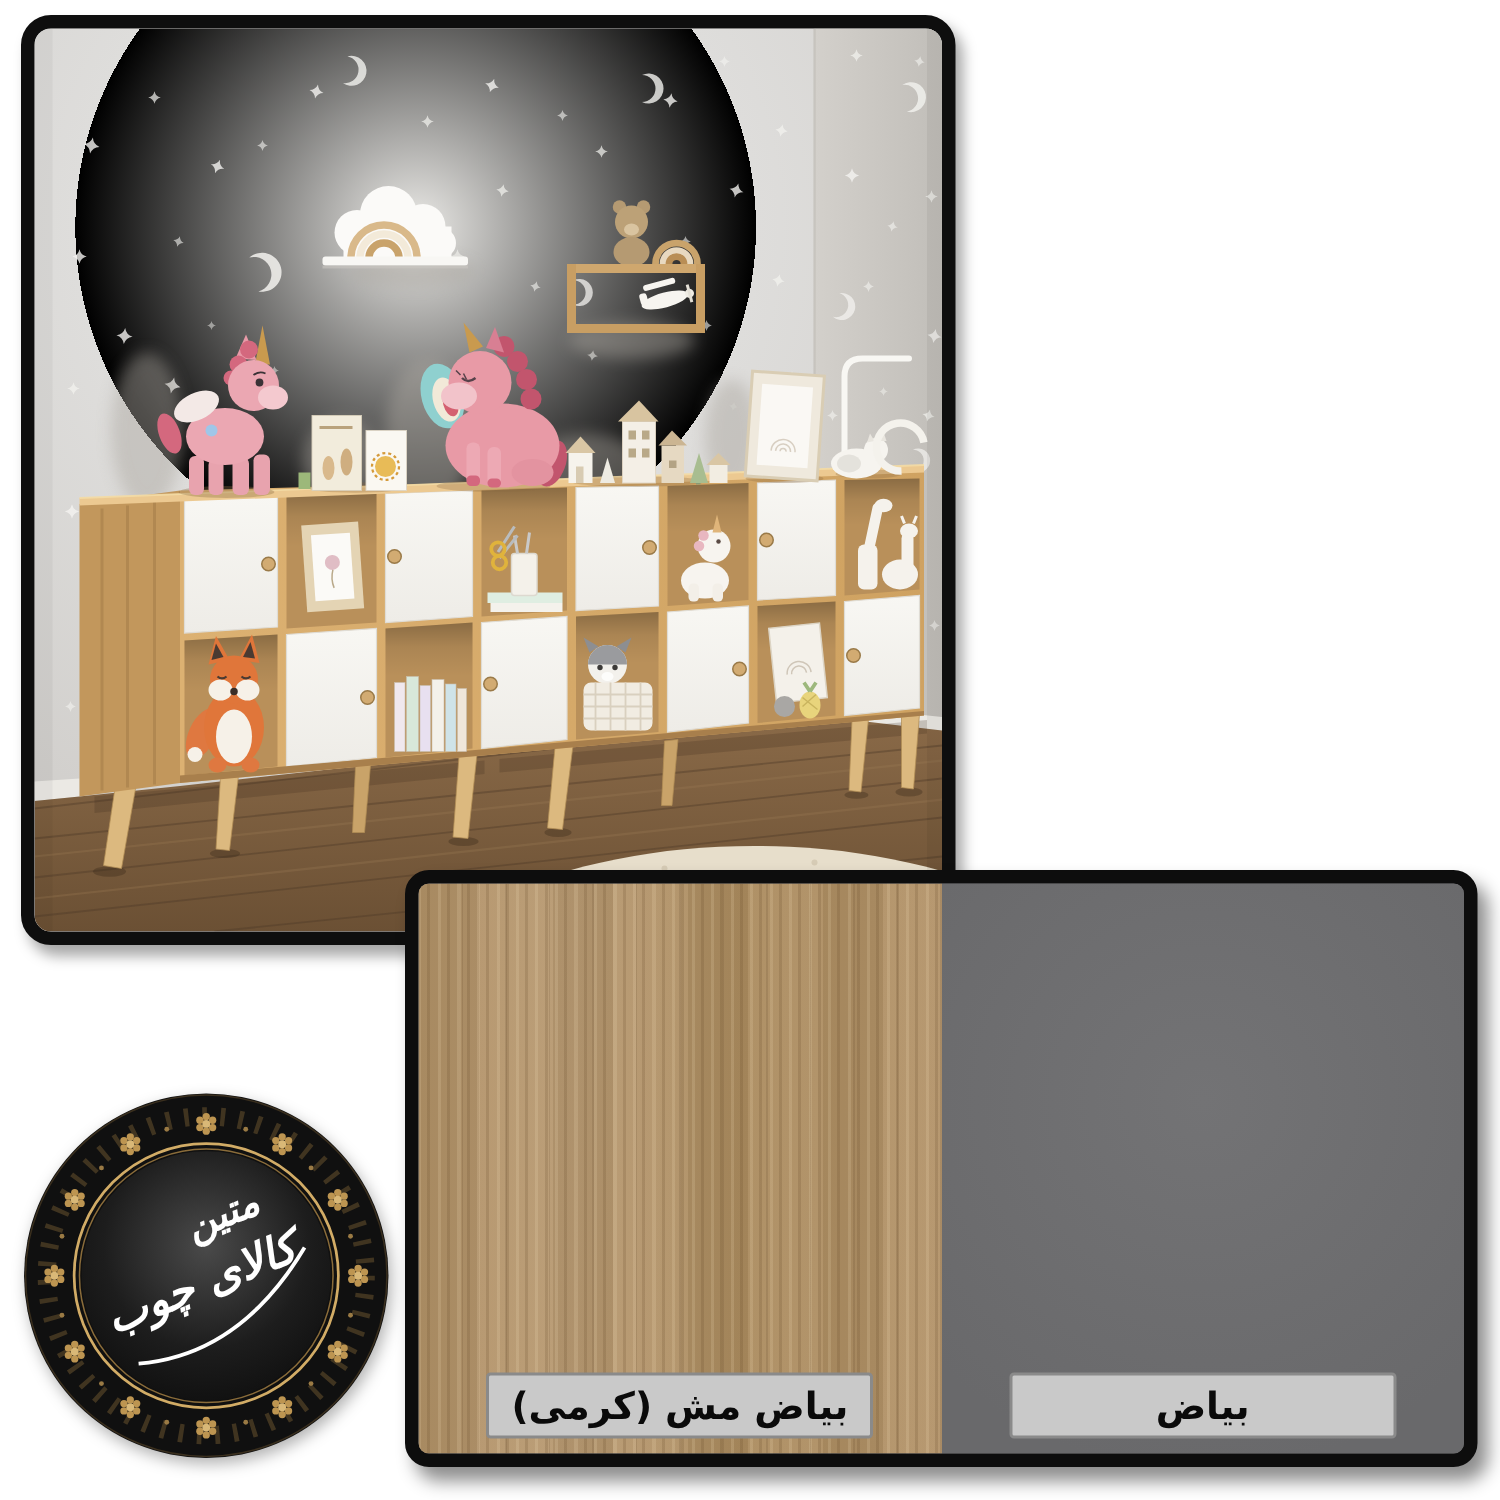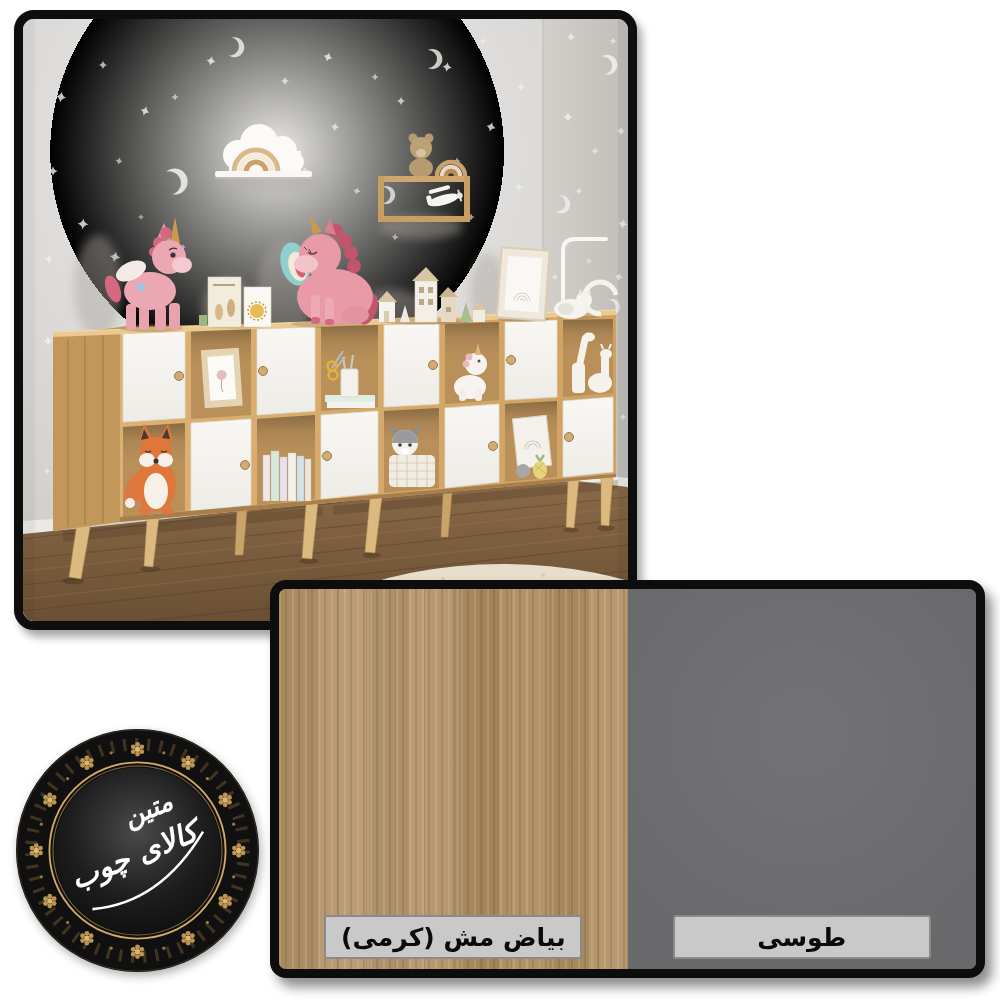--- a/index.html
+++ b/index.html
@@ -504,21 +504,21 @@
   </div>
 
   <div class="panel">
     <div class="half wood">
       <div class="swatch-label" dir="rtl">
         <span>بیاض مش (کرمی)</span>
       </div>
     </div>
     <div class="half gray">
       <div class="swatch-label" dir="rtl">
-        <span>طوسی</span>
+        <span>بیاض</span>
       </div>
     </div>
   </div>
 
   <div class="logo">
     <svg width="245" height="245" viewBox="0 0 242 242">
       <defs>
         <radialGradient id="logoInner" cx="50%" cy="38%" r="75%">
           <stop offset="0" stop-color="#4a4a4a"></stop>
             <stop offset="0.55" stop-color="#1d1d1d"></stop>

